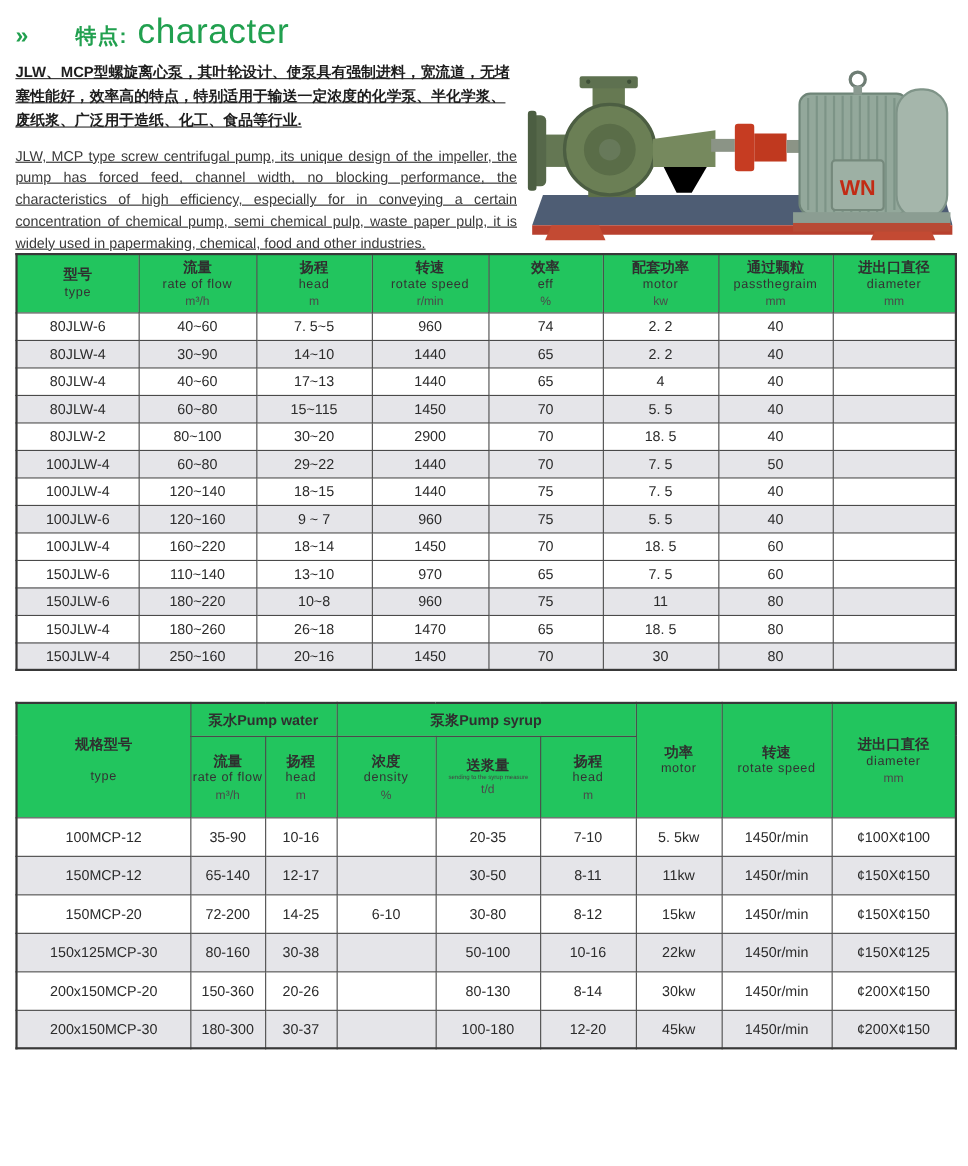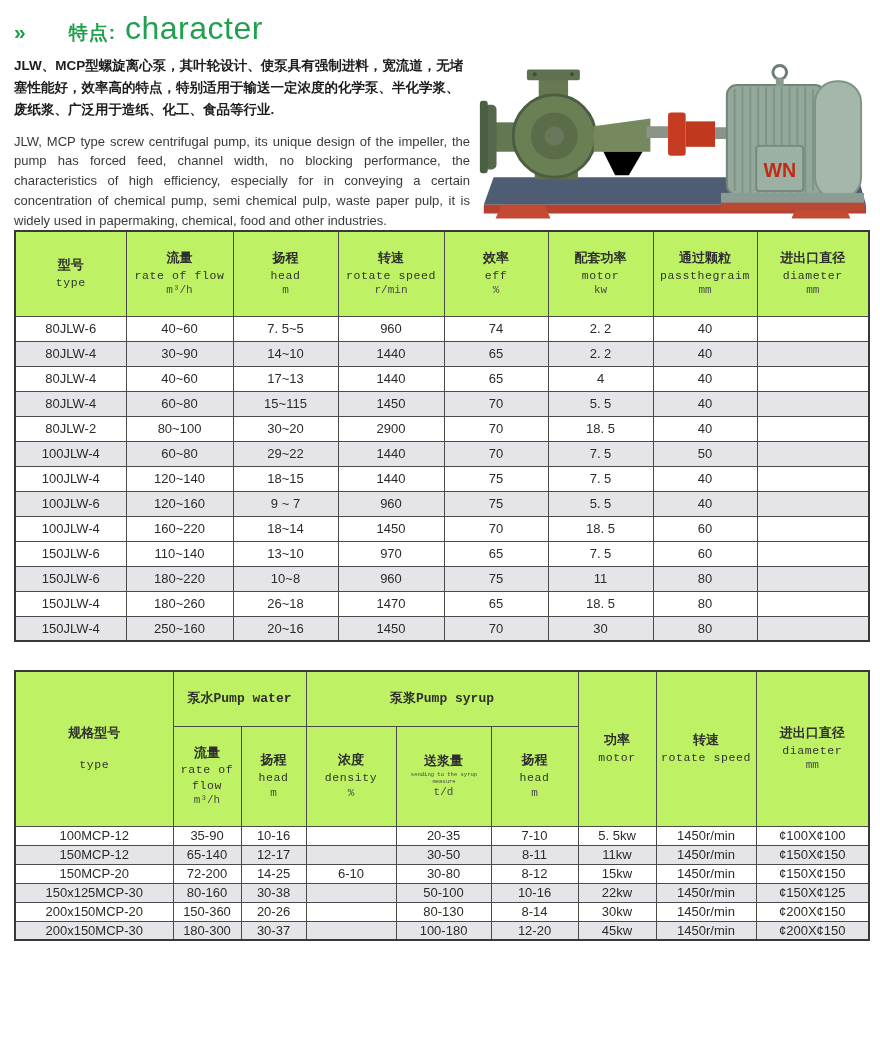--- a/index.html
+++ b/index.html
@@ -14,38 +14,38 @@
   
   .head1 { display:flex; align-items:baseline; gap:9px; color:#21a04f; margin:2px 0 8px 0; }
   .head1 .mark { font-size:21px; font-weight:bold; }
   .head1 .zh   { font-size:19px; font-weight:bold; letter-spacing:1px;margin-left:34px; }
   .head1 .en   { font-size:32px; letter-spacing:0.5px; }
   .head2 { display:flex; align-items:baseline; gap:10px; color:#21a04f; margin:20px 0 13px 0; }
   .head2 .zh   { font-size:18px; font-weight:bold; letter-spacing:1px; }
   .head2 .en   { font-size:24px; letter-spacing:0.5px; }
 
   
-  .intro-row { display:flex; gap:4px; align-items:flex-start; }
+  .intro-row { display:flex; gap:4px; align-items:flex-start;text-decoration:underline; }
   .intro-text { width:456px; }
   .p-zh { font-size:13.5px; font-weight:bold; line-height:1.62; color:#1d1d1d; margin-bottom:11px; }
   .p-en { font-size:13px; line-height:1.52; color:#3a3a3a; text-align:justify; }
   .photo-wrap { width:392px; height:164px; margin-top:2px; }
 
   
   table { border-collapse:collapse; width:854px; table-layout:fixed; background:#fff; }
   table { border:2px solid #383838; }
   th, td { border:1px solid #4a4a4a; }
-  th { background:#bef264; font-weight:normal; padding:18px 1px; vertical-align:middle;font-family:Liberation Mono, monospace; }
+  th { background:#22c55e; font-weight:normal; padding:2px 1px; vertical-align:middle; }
   td { text-align:center; font-size:13px; padding:1px 2px; color:#2b2b2b; }
   .h-zh   { font-size:13px; font-weight:bold; color:#2f2f2f; line-height:1.35; }
   .h-en   { font-size:11.5px; color:#333; letter-spacing:0.6px; line-height:1.35; }
   .h-unit { font-size:11px; color:#4a4a4a; line-height:1.3; }
   .h-tiny { font-size:6px; color:#444; line-height:1.2; transform:scale(0.92); }
   .t1 td { height:25px; }
-  .t2 td { height:19px; }
+  .t2 td { height:35px; }
   tr.alt td { background:#e5e5e9; }
   .t2 th.grp { height:30px; }
 </style>
 </head>
 <body>
 
 <div class="page">
 
   <div class="head1">
     <span class="mark">»</span>

